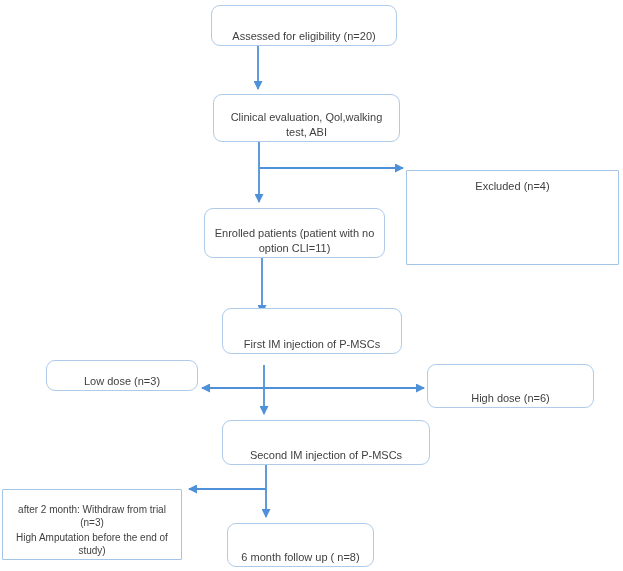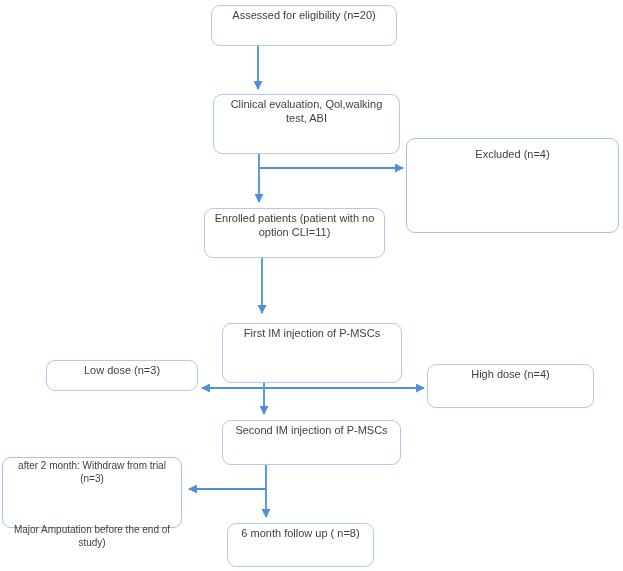--- a/index.html
+++ b/index.html
@@ -29,40 +29,41 @@
     pointer-events: none;
   }
   .arrows line { stroke: var(--arrow); stroke-width: 1.8; }
   .arrows .ah { fill: var(--arrow); }
   .box {
     position: absolute;
     box-sizing: border-box;
     display: flex;
     flex-direction: column;
     align-items: center;
-    justify-content: flex-start;
+    justify-content: flex-end;
     text-align: center;
     font-size: 11px;
     line-height: 1.3;
     color: var(--text);
     background: #ffffff;
     padding: 2px 6px;
   }
   .rounded {
     border: 1.5px solid var(--border-rounded);
     border-radius: 9px;
   }
   .square {
     border: 1.5px solid var(--border-square);
-    border-radius: 9px;
+    border-radius: 1px;
+    margin-top: 32px;
   }
   .top-align { justify-content: flex-start; }
   .excluded-title { margin-top: 6px; }
   .excluded-reason { margin-top: 16px; }
-  .withdraw-box { font-size: 10px; line-height: 1.25; gap: 36px; }
+  .withdraw-box { font-size: 10px; line-height: 1.25; }
   .withdraw-p2 { margin-top: 3px; }
 </style>
 </head>
 <body>
 
 <div class="canvas">
 
   <svg class="arrows" viewBox="0 0 623 571" xmlns="http://www.w3.org/2000/svg">
     <defs>
       <marker id="ah" class="ah" viewBox="0 0 9 9" markerWidth="9" markerHeight="9" refX="8" refY="4.5" orient="auto-start-reverse" markerUnits="userSpaceOnUse">
@@ -76,50 +77,50 @@
     <line x1="264" y1="365" x2="264" y2="414" marker-end="url(#ah)"></line>
     <line x1="202" y1="388" x2="424" y2="388" marker-start="url(#ah)" marker-end="url(#ah)"></line>
     <line x1="266" y1="465" x2="266" y2="517" marker-end="url(#ah)"></line>
     <line x1="266" y1="489" x2="189" y2="489" marker-end="url(#ah)"></line>
   </svg>
 
   <div class="box rounded" style="left:211px; top:5px; width:186px; height:41px;">
     <span>Assessed for eligibility (n=20)</span>
   </div>
 
-  <div class="box rounded" style="left:213px; top:94px; width:187px; height:60px;">
+  <div class="box rounded" style="left:213px; top:94px; width:187px; height:48px;">
     <span>Clinical evaluation, Qol,walking test, ABI</span>
   </div>
 
   <div class="box square top-align" style="left:406px; top:138px; width:213px; height:95px;">
     <span class="excluded-title">Excluded (n=4)</span>
   </div>
 
   <div class="box rounded" style="left:204px; top:208px; width:181px; height:50px;">
     <span>Enrolled patients (patient with no option CLI=11)</span>
   </div>
 
-  <div class="box rounded" style="left:222px; top:323px; width:180px; height:60px;">
+  <div class="box rounded" style="left:222px; top:308px; width:180px; height:46px;">
     <span>First IM injection of P-MSCs</span>
   </div>
 
   <div class="box rounded" style="left:46px; top:360px; width:152px; height:31px;">
     <span>Low dose (n=3)</span>
   </div>
 
   <div class="box rounded" style="left:427px; top:364px; width:167px; height:44px;">
-    <span>High dose (n=4)</span>
+    <span>High dose (n=6)</span>
   </div>
 
-  <div class="box rounded" style="left:222px; top:420px; width:179px; height:45px;">
+  <div class="box rounded" style="left:222px; top:420px; width:208px; height:45px;">
     <span>Second IM injection of P-MSCs</span>
   </div>
 
   <div class="box square withdraw-box" style="left:2px; top:457px; width:180px; height:71px;">
     <span>after 2 month: Withdraw from trial (n=3)</span>
-    <span class="withdraw-p2">Major Amputation before the end of study)</span>
+    <span class="withdraw-p2">High Amputation before the end of study)</span>
   </div>
 
   <div class="box rounded" style="left:227px; top:523px; width:147px; height:44px;">
     <span>6 month follow up ( n=8)</span>
   </div>
 
 </div>
 
 </body></html>

